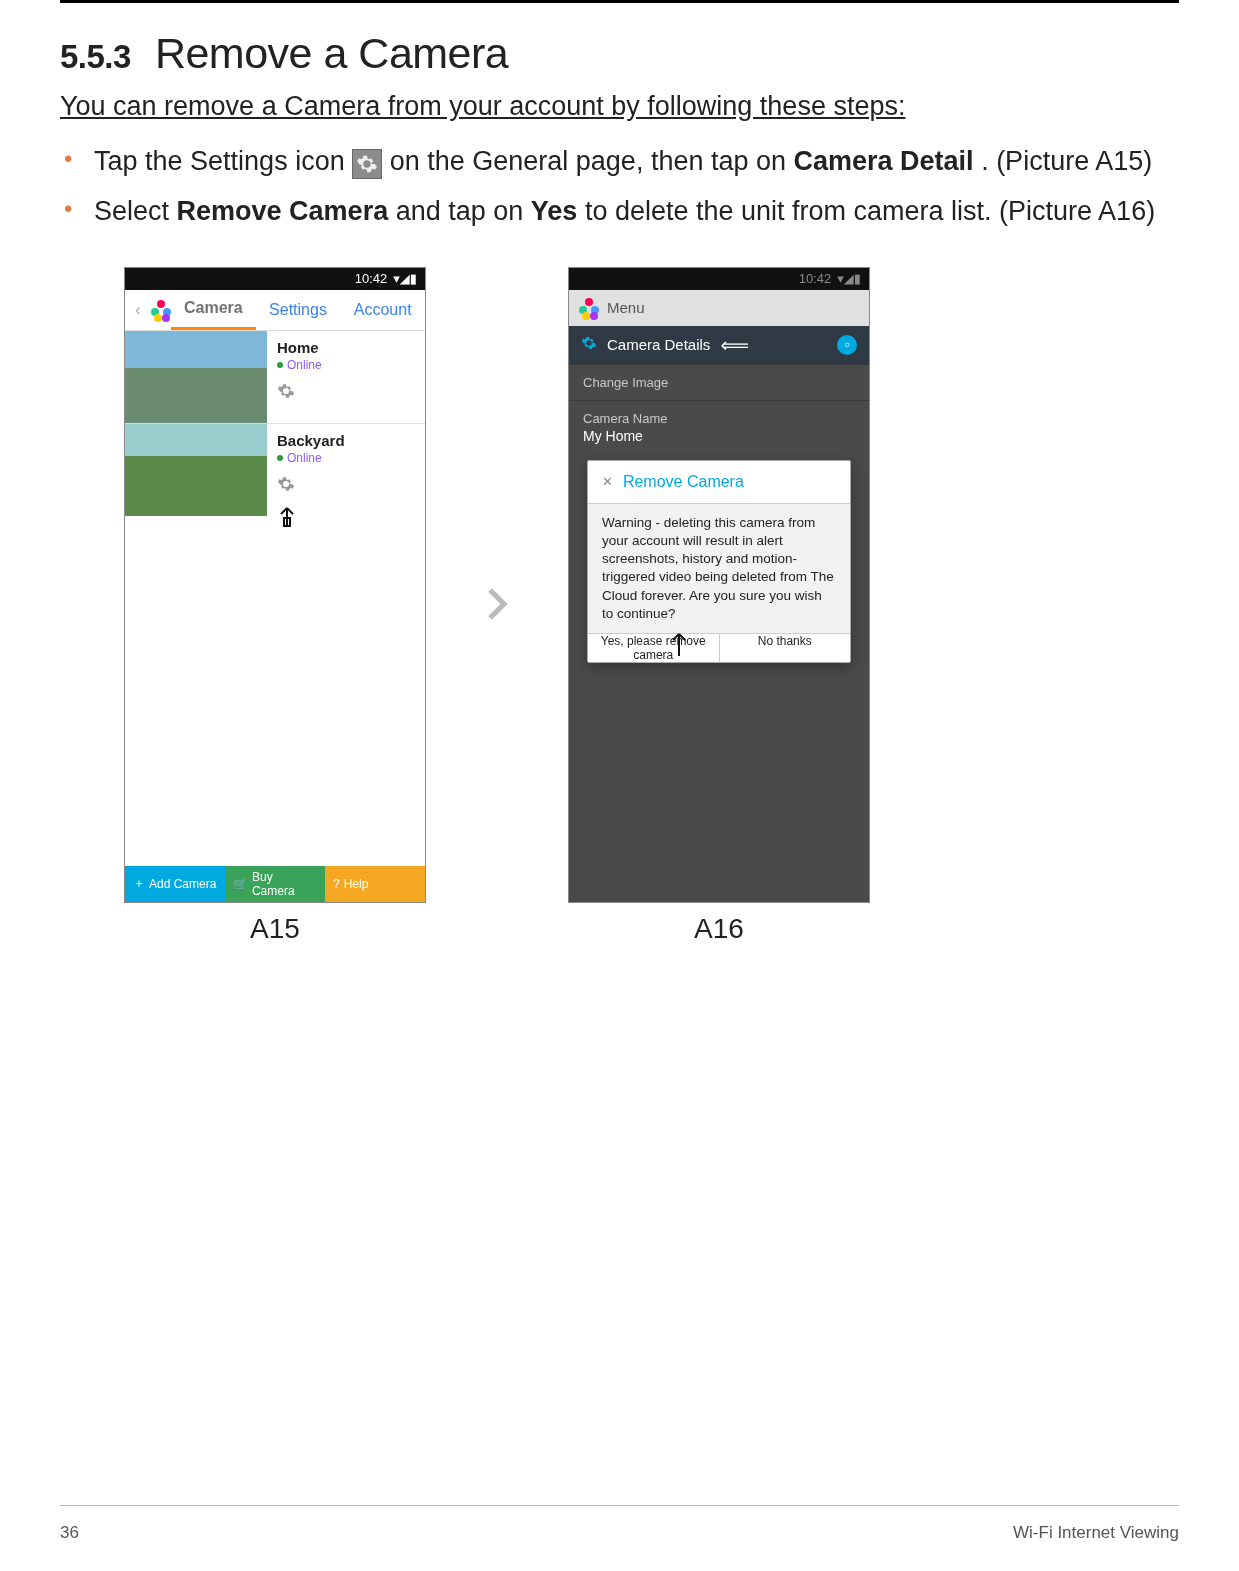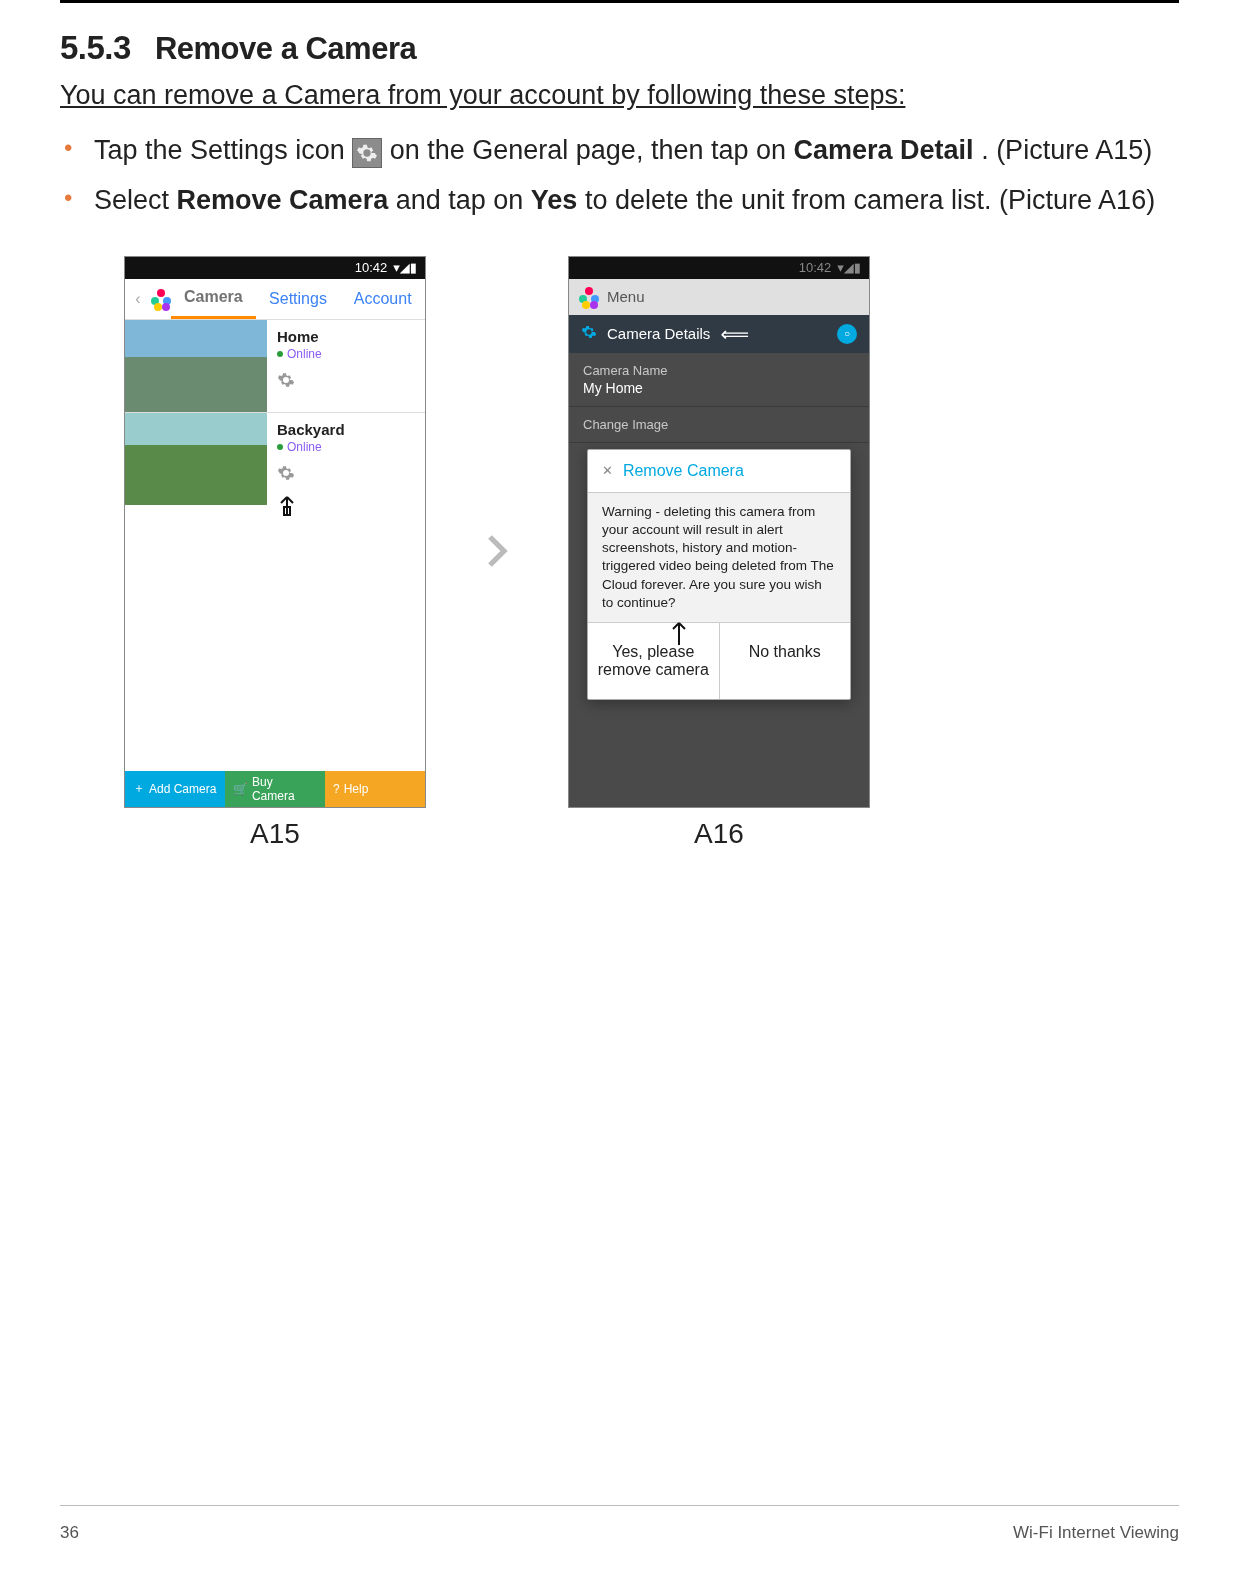--- a/index.html
+++ b/index.html
@@ -8,35 +8,35 @@
       width: 1239px; 
       height: 1571px; 
       background: #fff; 
       color: #222;
       position: relative;
       padding: 0 60px;
     }
     .top-rule { border-top: 3px solid #000; margin: 0 0 0 0; width: 100%; }
     .heading-row { display: flex; gap: 24px; margin-top: 26px; align-items: baseline; }
     .heading-num { font-size: 33px; font-weight: 700; letter-spacing: -0.5px; }
-    .heading-text { font-size: 31px; font-weight: 700; letter-spacing: -0.5px; }
+    .heading-text { font-size: 43px; font-weight: 400; letter-spacing: -0.5px; }
     .intro { font-size: 27px; margin-top: 10px; line-height: 1.35; text-decoration: underline; }
     ul.steps { list-style: none; margin-top: 18px; }
     ul.steps li { font-size: 27px; line-height: 1.45; margin-top: 10px; position: relative; padding-left: 34px; }
     ul.steps li::before { content: "•"; color: #e67a3c; position: absolute; left: 4px; top: 0; font-size: 24px; }
     .b { font-weight: 700; }
     .gear-inline { 
       display: inline-flex; width: 30px; height: 30px; 
       background: #8c8c8c; border: 1px solid #666; vertical-align: -5px;
       align-items:center; justify-content:center; color:#eee; position: relative;
     }
     .gear-inline svg { width: 22px; height: 22px; }
 
     .figs { display: flex; align-items: center; gap: 50px; margin-top: 36px; margin-left: 64px; }
-    .phone { width: 302px; height: 552px; border: 1px solid #888; background: #fff; position: relative; overflow: hidden; }
+    .phone { width: 302px; height: 636px; border: 1px solid #888; background: #fff; position: relative; overflow: hidden; }
     .caption { font-size: 28px; text-align: center; margin-top: 10px; }
 
     
     .statusbar { height: 22px; background: #111; color: #fff; font-size: 13px; display:flex; align-items:center; justify-content:flex-end; padding: 0 8px; gap:6px; }
     .cluster-icon { width: 20px; height: 20px; position: relative; }
     .cluster-icon .dot { position:absolute; width:8px; height:8px; border-radius:50%; }
     .d1{ background:#f05; left:6px; top:0;} .d2{background:#2c9; left:0; top:8px;} .d3{background:#49f; left:12px; top:8px;} .d4{background:#fc0; left:3px; top:14px;} .d5{background:#a3e; left:11px; top:14px;}
     .tabs { height: 40px; display:flex; align-items:center; }
     .back-chev { width: 26px; display:flex; align-items:center; justify-content:center; color:#aaa; }
     .tab { flex:1; text-align:center; font-size: 16px; color:#3b82f6; padding: 10px 0; }
@@ -67,21 +67,21 @@
     .camdet .left{ display:flex; align-items:center; gap:10px;}
     .left-arrow { color:#fff; font-size:20px; }
     .blue-dot{ width:20px; height:20px; border-radius:50%; background:#00a9e0; display:flex; align-items:center; justify-content:center; color:#fff; font-size:10px; }
     .section-dark{ padding: 10px 14px; color:#c8c8c8; font-size:13px; }
     .section-dark .val{ color:#fff; font-size:14px; margin-top:2px;}
     .dialog { position:absolute; left:18px; right:18px; top:192px; background:#fff; border:1px solid #aaa; border-radius:2px; box-shadow: 0 4px 14px rgba(0,0,0,.3); }
     .dlg-title { color:#00a9e0; font-size:16px; padding: 12px 14px; display:flex; align-items:center; gap:10px; border-bottom:1px solid #ccc;}
     .dlg-title .x{ color:#888; font-size:13px;}
     .dlg-body { font-size:13.5px; padding: 10px 14px; color:#222; line-height:1.35; background:#f2f2f2;}
     .dlg-actions{ display:flex; }
-    .dlg-actions div{ flex:1; text-align:center; padding:20px 4px; font-size:16px; border-top:1px solid #ccc; }
+    .dlg-actions div{ flex:1; text-align:center; padding:0 4px; font-size:12px; border-top:1px solid #ccc; }
     .dlg-actions div:first-child{ border-right:1px solid #ccc;}
     .up-arrow-16 { position:absolute; top: 360px; left: 100px; color:#111;}
     .up-arrow-16 svg{ width:20px; height:30px;}
     
     .footer { position:absolute; left:60px; right:60px; bottom: 28px; display:flex; justify-content:space-between; font-size:17px; color:#555; }
     .footer::before{ content:""; position:absolute; top:-18px; left:0; right:0; border-top:1px solid #bbb;}
   </style>
 </head>
 <body>
 
@@ -211,25 +211,25 @@
           <span style="color:#00a9e0">
             <svg width="16" height="16" viewBox="0 0 24 24" fill="#00a9e0">
                 <path d="M12 8a4 4 0 100 8 4 4 0 000-8zm9 4c0 .4 0 .8-.1 1.2l2 1.6-2 3.4-2.4-1a7 7 0 01-2 1.2l-.4 2.6h-4l-.4-2.6a7 7 0 01-2-1.2l-2.4 1-2-3.4 2-1.6A7 7 0 013 12c0-.4 0-.8.1-1.2l-2-1.6 2-3.4 2.4 1a7 7 0 012-1.2L8 3h4l.4 2.6a7 7 0 012 1.2l2.4-1 2 3.4-2 1.6c.1.4.2.8.2 1.2z"></path>
               </svg>
           </span>
           <span>Camera Details</span>
           <span class="left-arrow">⟸</span>
         </div>
         <span class="blue-dot">○</span>
       </div>
+      <div class="section-dark" style="border-top:1px solid #3a3a3a;border-bottom:1px solid #3a3a3a">Change Image</div>
       <div class="section-dark">
         <div>Camera Name</div>
         <div class="val">My Home</div>
       </div>
-      <div class="section-dark" style="border-top:1px solid #3a3a3a;border-bottom:1px solid #3a3a3a">Change Image</div>
 
       <div class="dialog">
         <div class="dlg-title">
           <span class="x">✕</span>
           <span>Remove Camera</span>
         </div>
         <div class="dlg-body">Warning - deleting this camera from your account will result in alert screenshots, history and motion-triggered video being deleted from The Cloud forever. Are you sure you wish to continue?</div>
         <div class="dlg-actions">
           <div>Yes, please remove camera</div>
           <div>No thanks</div>

